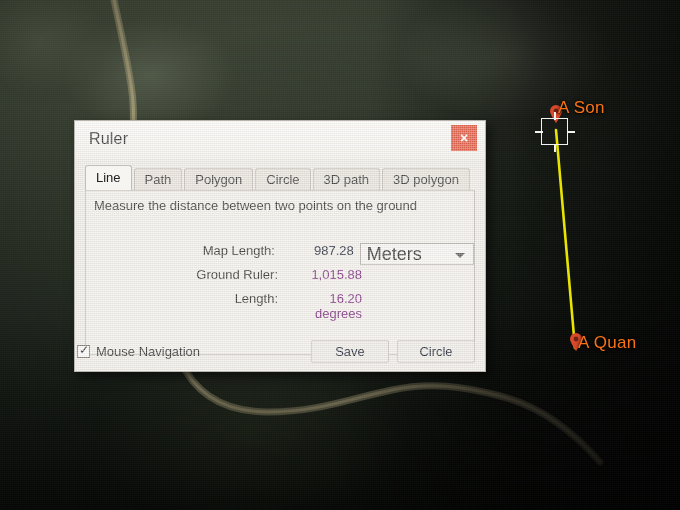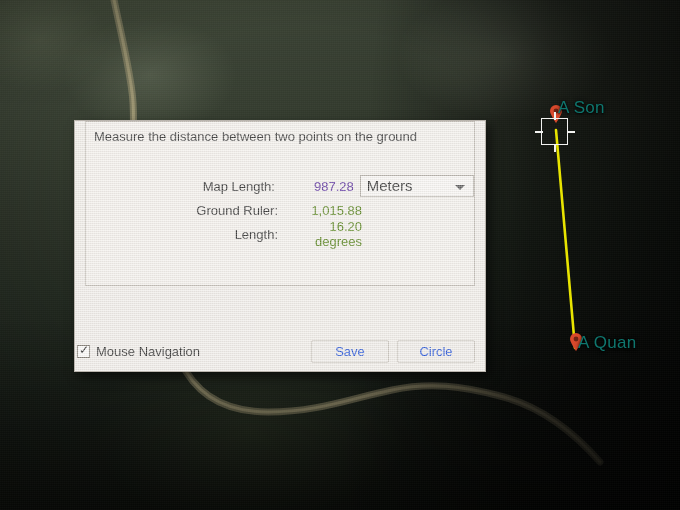--- a/index.html
+++ b/index.html
@@ -57,21 +57,21 @@
     position: absolute;
     fill: none;
     pointer-events: none;
   }
 
   
   .measure-layer { position: absolute; inset: 0; pointer-events: none; }
 
   .placemark-label {
     position: absolute;
-    color: #0f766e;
+    color: #f97316;
     font-size: 17px;
     letter-spacing: 0.3px;
     text-shadow: 0 1px 2px rgba(0,0,0,0.9), 0 0 4px rgba(0,0,0,0.8);
     white-space: nowrap;
   }
 
   .pin {
     position: absolute;
     width: 16px;
     height: 20px;
@@ -189,49 +189,48 @@
   .fields {
     position: absolute;
     left: 0;
     top: 52px;
     width: 100%;
   }
   .field-row {
     position: relative;
     height: 24px;
     display: flex;
-    align-items: center;
   }
   .field-label {
     width: 200px;
     text-align: right;
     font-size: 13px;
     color: #2b2b2b;
     padding-right: 8px;
   }
   .field-value {
     width: 72px;
     text-align: right;
     font-size: 13px;
-    color: #4c1d95;
+    color: #0f172a;
   }
   .field-value-wide {
     width: 158px;
     text-align: right;
     font-size: 13px;
-    color: #4d7c0f;
+    color: #701a75;
     padding-right: 82px;
   }
   .unit-select {
     margin-left: 6px;
     width: 116px;
     height: 22px;
     background: #f7f5f2;
     border: 1px solid #b5b0a9;
-    font-size: 15px;
+    font-size: 18px;
     color: #2b2b2b;
     position: relative;
     line-height: 20px;
     padding-left: 6px;
     cursor: pointer;
   }
   .unit-arrow {
     position: absolute;
     right: 8px;
     top: 9px;
@@ -267,21 +266,21 @@
     color: #222;
     line-height: 14px;
   }
   .chk-label { font-size: 13px; color: #2b2b2b; }
 
   .btns { margin-left: auto; display: flex; gap: 8px; }
   .btn {
     width: 78px;
     height: 23px;
     font-size: 13px;
-    color: #1d4ed8;
+    color: #0f172a;
     background: #eeebe7;
     border: 1px solid #cac5be;
     border-radius: 2px;
     font-family: "Liberation Sans", sans-serif;
     cursor: default;
   }
 </style>
 </head>
 <body>
 
@@ -319,21 +318,33 @@
     
     <svg class="pin" style="left:568px; top:332px;" viewBox="0 0 16 20">
       <path d="M8 19 C8 19 2 10.5 2 7 A6 6 0 1 1 14 7 C14 10.5 8 19 8 19 Z" fill="#d8492c"></path>
       <circle cx="8" cy="7" r="2.4" fill="#6e2414"></circle>
     </svg>
     <div class="placemark-label" style="left:578px; top:333px;">A Quan</div>
   </div>
 
   <div class="dialog">
 
-
+    <div class="titlebar">
+      <div class="dialog-title">Ruler</div>
+      <button class="close-btn">×</button>
+    </div>
+
+    <div class="tabs">
+      <div class="tab active">Line</div>
+      <div class="tab">Path</div>
+      <div class="tab">Polygon</div>
+      <div class="tab">Circle</div>
+      <div class="tab">3D path</div>
+      <div class="tab">3D polygon</div>
+    </div>
 
     <div class="tab-panel">
       <div class="panel-desc">Measure the distance between two points on the ground</div>
 
       <div class="fields">
 
         <div class="field-row">
           <div class="field-label">Map Length:</div>
           <div class="field-value">987.28</div>
           <div class="unit-select">

